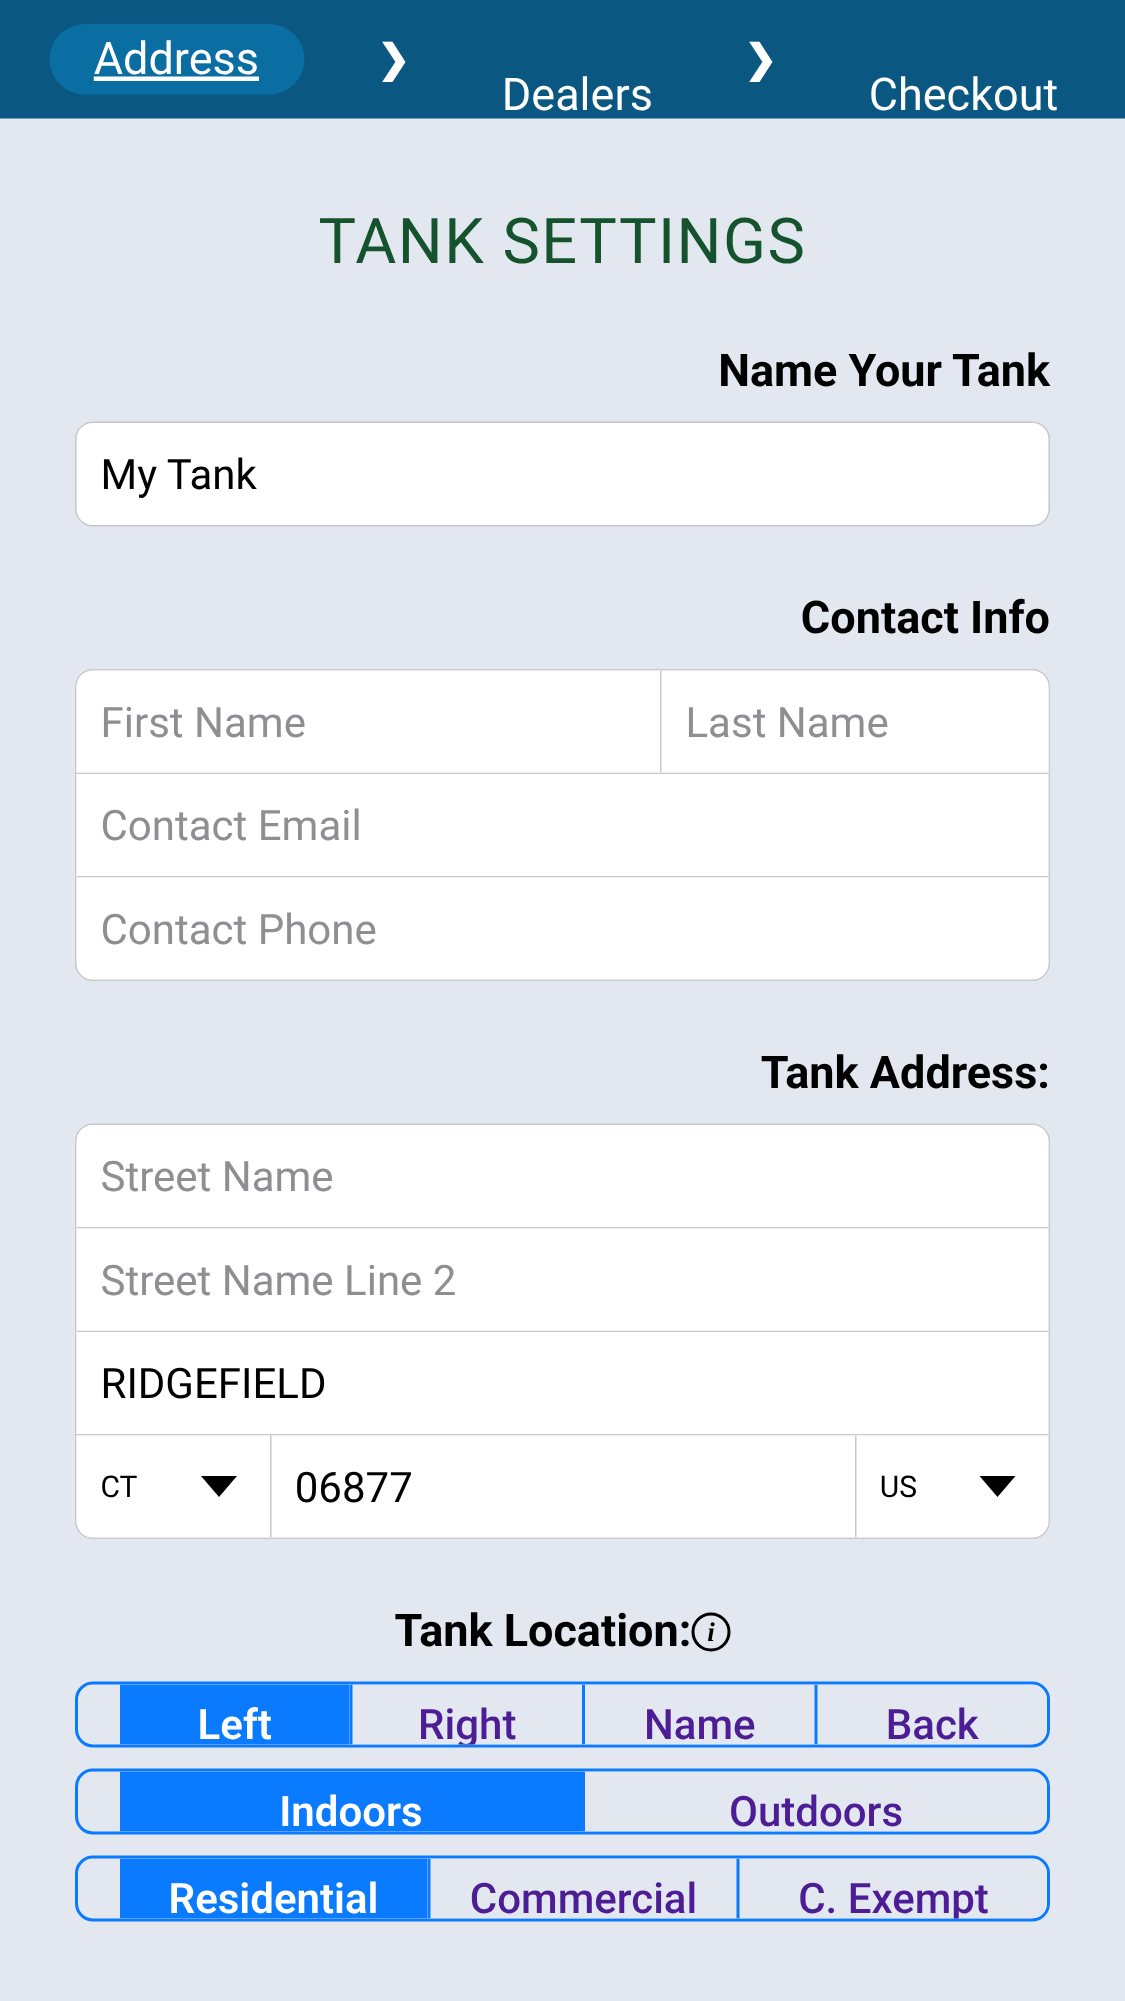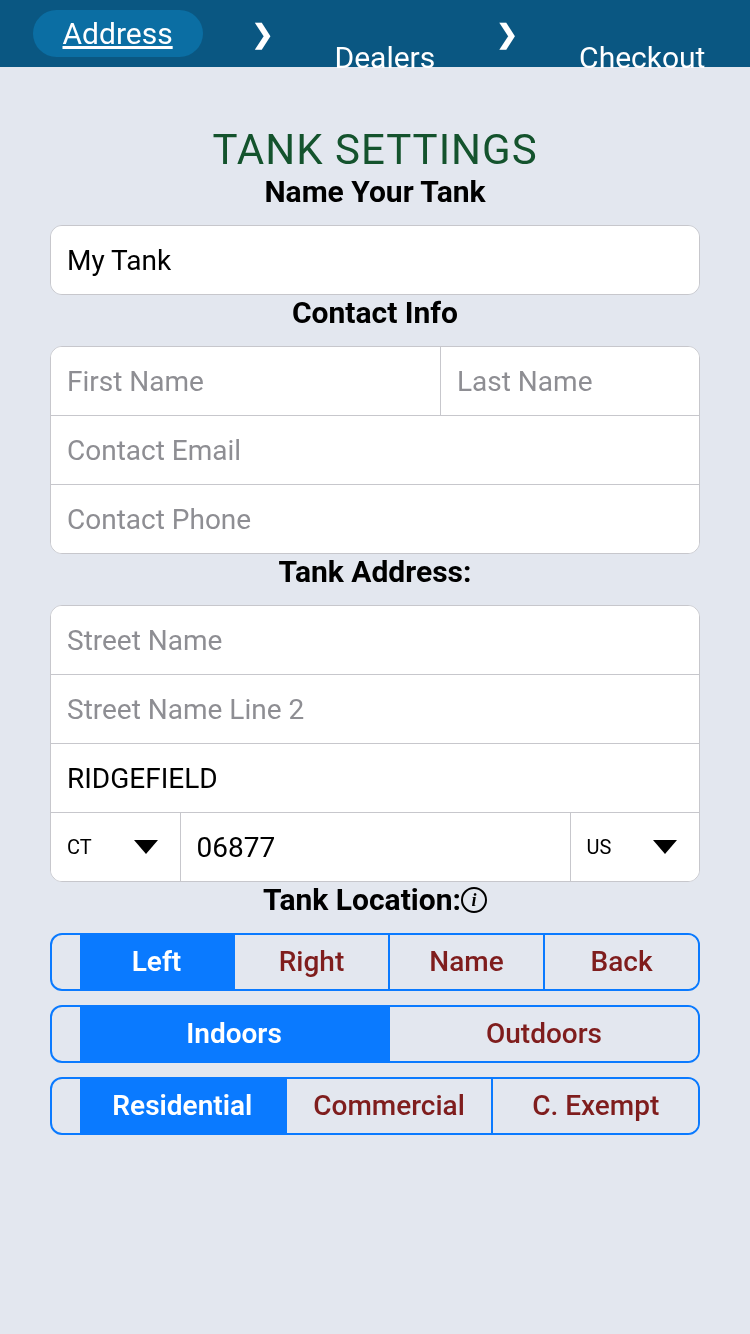--- a/index.html
+++ b/index.html
@@ -5,21 +5,21 @@
   * { box-sizing: border-box; margin: 0; padding: 0; }
   html, body { width: 750px; height: 1334px; overflow: hidden; }
   body {
     font-family: -apple-system, BlinkMacSystemFont, "Segoe UI", Roboto, Helvetica, Arial, sans-serif;
     background: #e3e7ef;
     color: #000;
   }
   
   .stepper {
     background: #0a5782;
-    height: 67px;
+    height: 79px;
     display: flex;
     align-items: center;
     justify-content: space-around;
     color: #fff;
     font-size: 30px;
     padding: 0 8px;
   }
   .step-pill {
     background: #0b6ea3;
     border-radius: 999px;
@@ -44,23 +44,24 @@
   }
   .page-title {
     text-align: center;
     font-size: 42px;
     font-weight: 400;
     letter-spacing: 1px;
     color: #14532d;
     margin-top: 18px;
   }
   .section-heading {
-    text-align: center;
+    text-align: right;
     font-size: 30px;
     font-weight: 700;
+    margin-top: 44px;
     margin-bottom: 16px;
   }
   .section-heading.with-icon {
     display: flex;
     align-items: center;
     justify-content: center;
   }
   .input-group {
     border: 1px solid #c7c7cc;
     border-radius: 12px;
@@ -111,31 +112,31 @@
     margin-right: 22px;
   }
 
   
   .seg {
     display: flex;
     border: 2px solid #0a7aff;
     border-radius: 12px;
     overflow: hidden;
     margin-bottom: 14px;
-    height: 58px;
+    height: 44px;
     padding-left: 28px;
   }
   .seg-btn {
     flex: 1;
     text-align: center;
     line-height: 54px;
     font-size: 28px;
     font-weight: 500;
     background: #e3e7ef;
-    color: #7f1d1d;
+    color: #4c1d95;
     cursor: pointer;
   }
   .seg-btn + .seg-btn { border-left: 2px solid #0a7aff; }
   .seg-btn.active {
     background: #0a7aff;
     color: #fff;
     font-weight: 600;
   }
 
   .info-icon {

